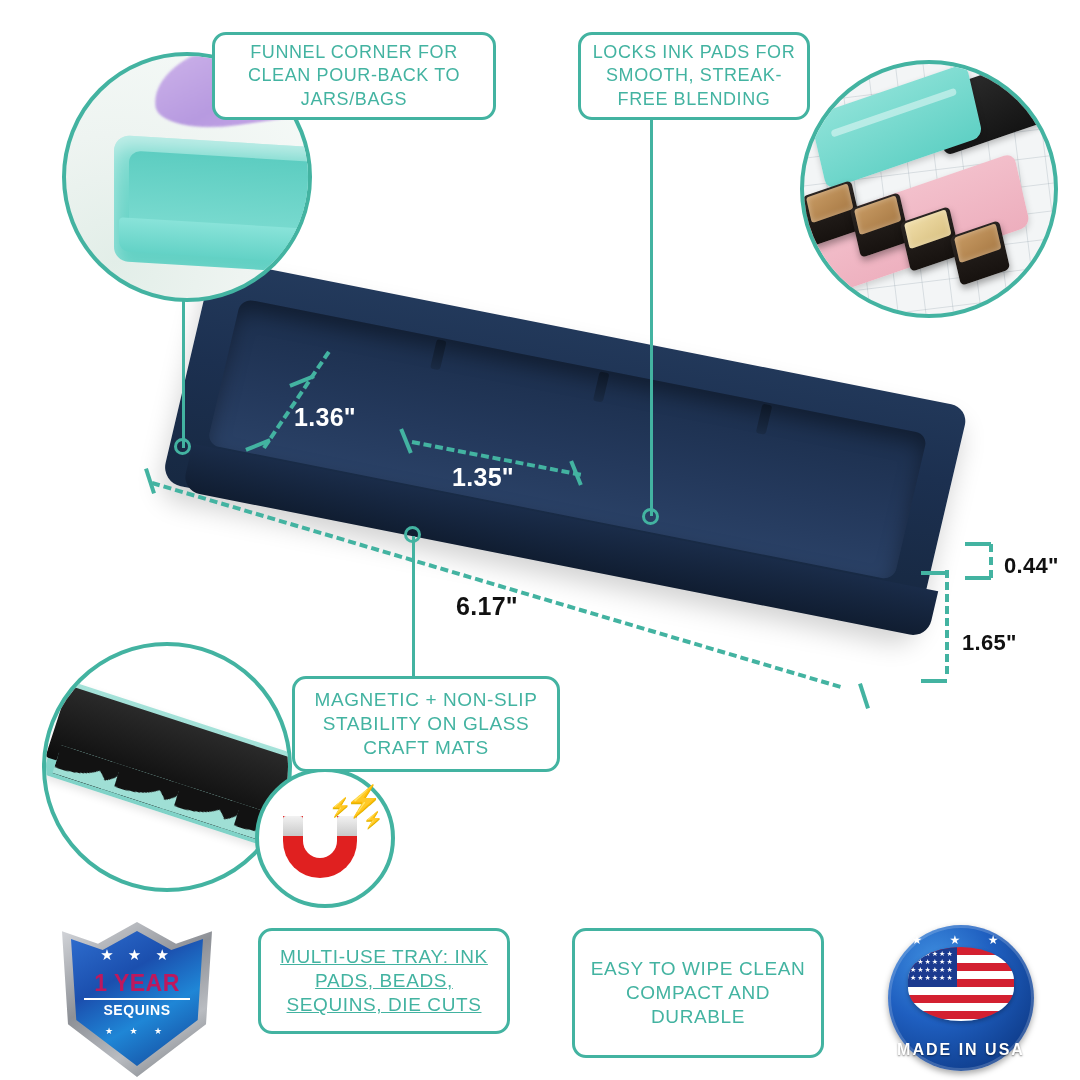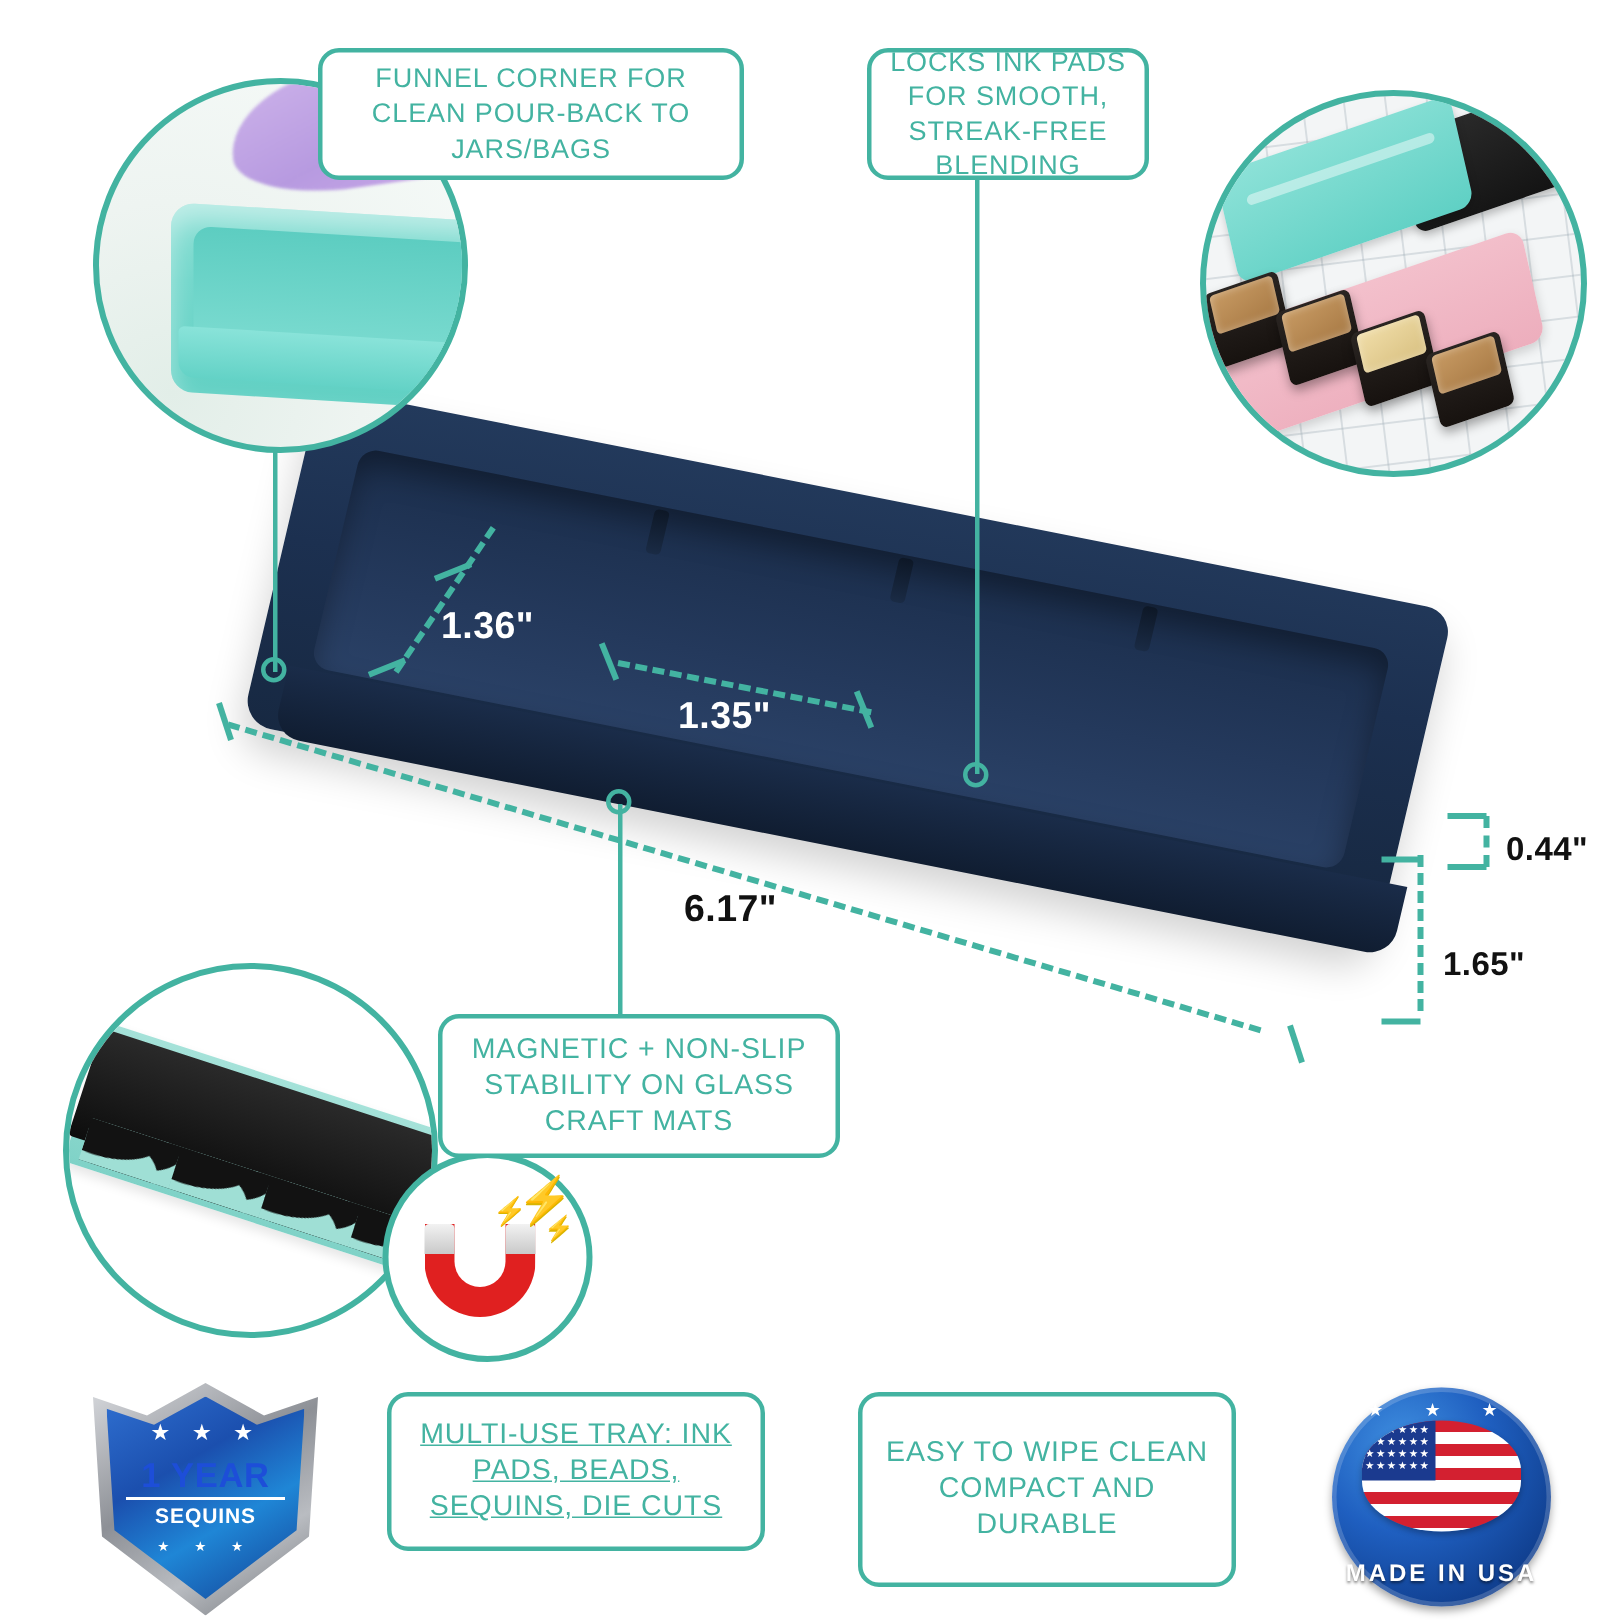--- a/index.html
+++ b/index.html
@@ -241,21 +241,21 @@
     position:absolute; left: 9px; top: 9px; right: 9px; bottom: 11px;
     background: linear-gradient(150deg,#2f6fd0 0%,#1b4fae 35%,#1f86d6 62%,#133f93 100%);
     clip-path: polygon(50% 100%, 4% 66%, 0% 6%, 24% 14%, 50% 0%, 76% 14%, 100% 6%, 96% 66%);
   }
   .shield-stars-top {
     position:absolute; top: 24px; left:0; right:0; text-align:center;
     color:#fff; font-size: 15px; letter-spacing: 5px;
   }
   .shield-year {
     position:absolute; top: 48px; left:0; right:0; text-align:center;
-    color:#1d4ed8; font-weight: 700; font-size: 23px; letter-spacing: .5px;
+    color:#be185d; font-weight: 700; font-size: 23px; letter-spacing: .5px;
   }
   .shield-rule {
     position:absolute; top: 76px; left: 22px; right: 22px; height: 2px; background:#fff;
   }
   .shield-warranty {
     position:absolute; top: 80px; left:0; right:0; text-align:center;
     color:#fff; font-weight: 700; font-size: 14px; letter-spacing: .6px;
   }
   .shield-stars-bot {
     position:absolute; top: 104px; left:0; right:0; text-align:center;
@@ -344,21 +344,21 @@
       <div class="divider" style="left:402px;"></div>
       <div class="divider" style="left:568px;"></div>
       <div class="tray-front"></div>
     </div>
   </div>
 
   <div class="callout" id="c-funnel" style="left:212px; top:32px; width:284px; height:88px; font-size:18px;">
     <span>FUNNEL CORNER FOR CLEAN POUR-BACK TO JARS/BAGS</span>
   </div>
 
-  <div class="callout" id="c-locks" style="left:578px; top:32px; width:188px; height:88px; font-size:18px;">
+  <div class="callout" id="c-locks" style="left:578px; top:32px; width:232px; height:88px; font-size:18px;">
     <span>LOCKS INK PADS FOR SMOOTH, STREAK-FREE BLENDING</span>
   </div>
 
   <div class="callout" id="c-magnet" style="left:292px; top:676px; width:268px; height:96px; font-size:19px;">
     <span>MAGNETIC + NON-SLIP STABILITY ON GLASS CRAFT MATS</span>
   </div>
 
   <div class="callout" id="c-multiuse" style="left:258px; top:928px; width:252px; height:106px; font-size:19px;text-decoration:underline;">
     <span>MULTI-USE TRAY: INK PADS, BEADS, SEQUINS, DIE CUTS</span>
   </div>

